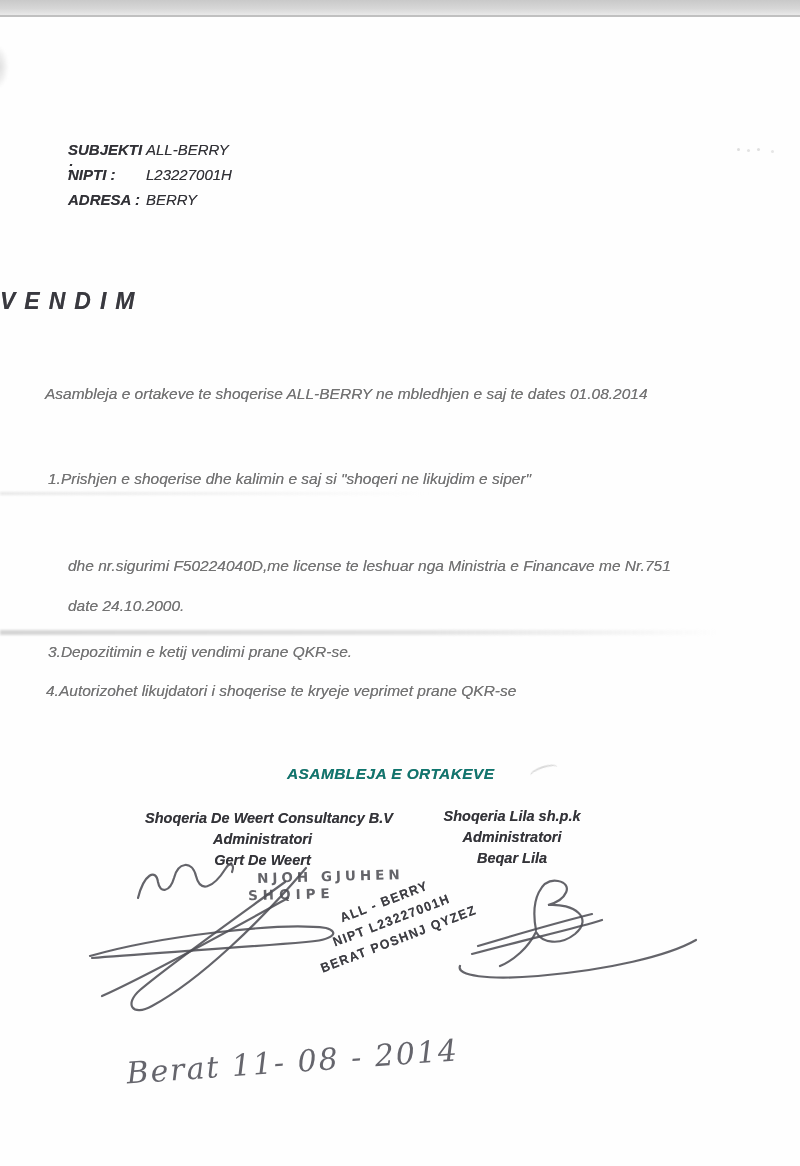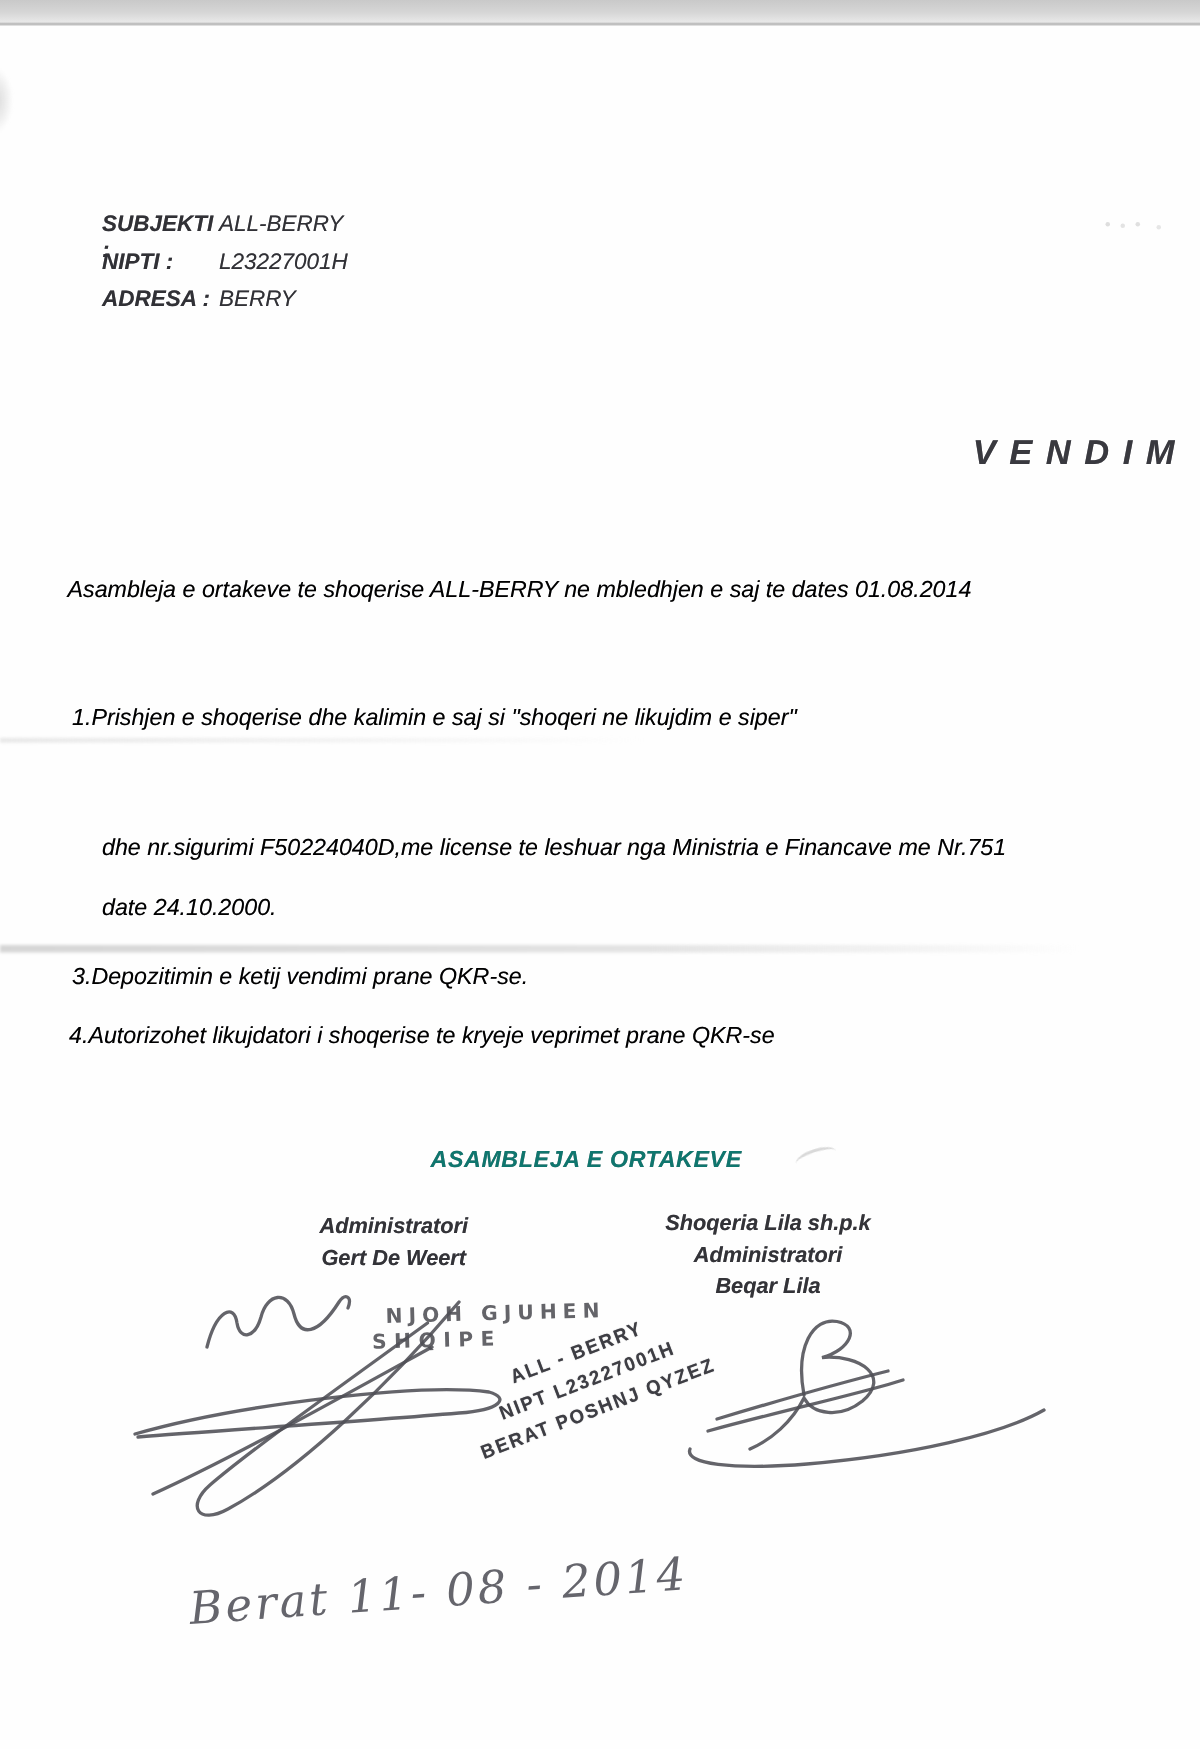--- a/index.html
+++ b/index.html
@@ -39,24 +39,24 @@
     background:#dedede;border-radius:50%;
     box-shadow:10px 1px 0 #e3e3e3,20px 0 0 #e0e0e0,34px 2px 0 #e6e6e6;
     filter:blur(.4px);
   }
   
   .typed{font-style:italic;text-shadow:0 0 .4px rgba(46,46,52,.55);}
   .hrow{position:absolute;left:68px;display:flex;}
   .hlabel{display:inline-block;width:78px;font-weight:bold;font-size:15px;}
   .hvalue{font-weight:normal;font-size:15px;}
   .doc-title{
-    position:absolute;left:0;top:288px;width:792px;text-align:right;
+    position:absolute;left:0;top:288px;width:792px;text-align:left;
     font-weight:bold;font-size:23px;letter-spacing:9px;color:#39393f;
   }
-  .bline{position:absolute;font-size:15.5px;white-space:pre;color:#000000;}
+  .bline{position:absolute;font-size:15.5px;white-space:pre;color:#737373;}
   .assembly{
     position:absolute;left:287px;top:765px;
     font-weight:bold;font-size:15.5px;letter-spacing:.4px;color:#0f766e;
   }
   .signer{position:absolute;text-align:center;font-weight:bold;font-size:14.5px;line-height:21px;color:#333338;}
   .signer div{white-space:nowrap;}
   
   .hand-note{
     position:absolute;color:#4a4a50;font-size:13.5px;font-weight:bold;
     letter-spacing:4px;transform:rotate(-1.5deg);white-space:nowrap;
@@ -109,20 +109,21 @@
   <div class="bline typed" style="left:45px;top:385px">Asambleja e ortakeve te shoqerise ALL-BERRY ne mbledhjen e saj te dates 01.08.2014</div>
   <div class="bline typed" style="left:48px;top:470px">1.Prishjen e shoqerise dhe kalimin e saj si "shoqeri ne likujdim e siper"</div>
   <div class="bline typed" style="left:68px;top:557px">dhe nr.sigurimi F50224040D,me license te leshuar nga Ministria e Financave me Nr.751</div>
   <div class="bline typed" style="left:68px;top:597px">date 24.10.2000.</div>
   <div class="bline typed" style="left:48px;top:643px">3.Depozitimin e ketij vendimi prane QKR-se.</div>
   <div class="bline typed" style="left:46px;top:682px">4.Autorizohet likujdatori i shoqerise te kryeje veprimet prane QKR-se</div>
 
   <div class="assembly typed">ASAMBLEJA E ORTAKEVE</div>
 
   <div class="signer typed" style="left:145px;top:808px;width:235px">
+    <div>Shoqeria De Weert Consultancy B.V</div>
     <div>Administratori</div>
     <div>Gert De Weert</div>
   </div>
   <div class="signer typed" style="left:437px;top:806px;width:150px">
     <div>Shoqeria Lila sh.p.k</div>
     <div>Administratori</div>
     <div>Beqar Lila</div>
   </div>
 
   <div class="hand-note" style="left:257px;top:868px">NJOH GJUHEN</div>

